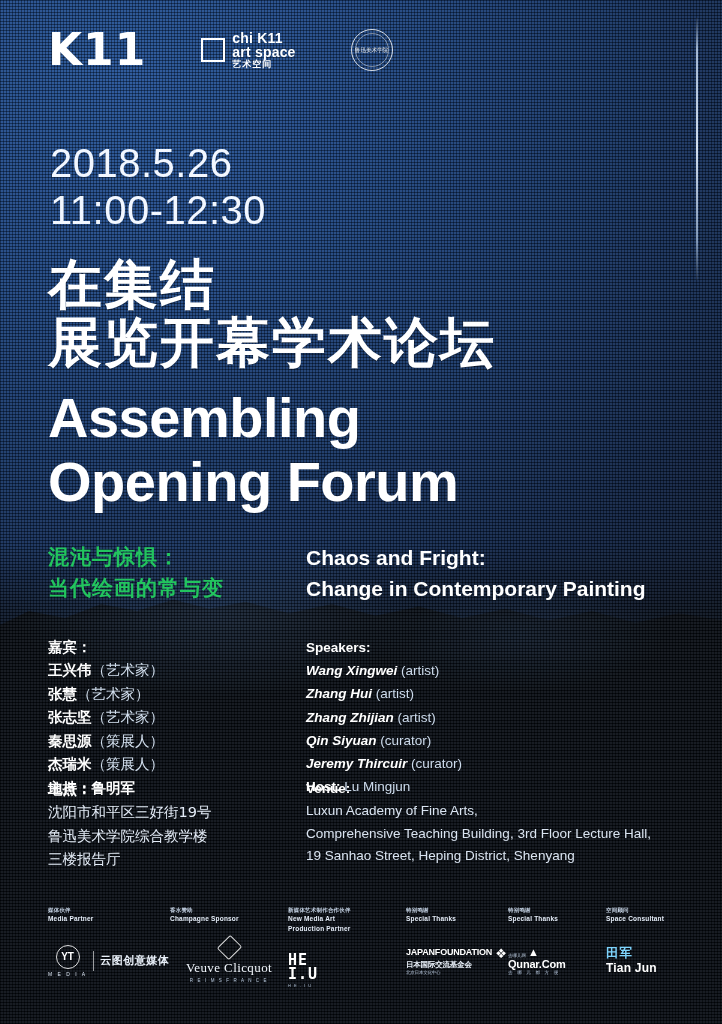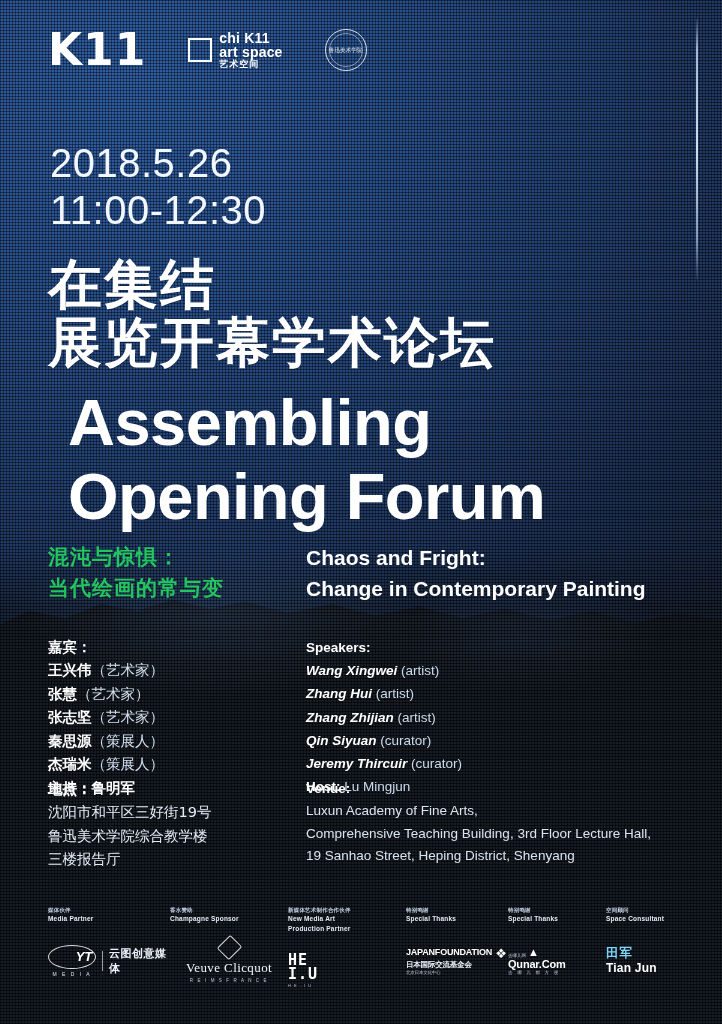--- a/index.html
+++ b/index.html
@@ -95,21 +95,21 @@
     z-index: 5;
   }
 
   
   .logo-row {
     position: absolute;
     left: 48px;
     top: 28px;
     display: flex;
     align-items: center;
-    gap: 42px;
+    gap: 55px;
   }
   .k11-logo {
     font-size: 44px;
     font-weight: 700;
     letter-spacing: 1px;
     line-height: 1;
     color: #ffffff;
     font-family: "DejaVu Sans", sans-serif;
   }
   .chik11 {
@@ -175,25 +175,24 @@
     letter-spacing: 2px;
     color: #ffffff;
     text-shadow: 0 1px 0 rgba(0,0,0,0.25);
   }
   .title-en {
     position: absolute;
     left: 48px;
     top: 386px;
     font-family: "Liberation Sans", sans-serif;
     font-weight: 700;
-    font-size: 65px;
+    font-size: 56px;
     line-height: 1.14;
     letter-spacing: -0.5px;
     color: #ffffff;
-    padding-left: 20px;
   }
 
   
   .subtitle {
     position: absolute;
     left: 48px;
     top: 542px;
     width: 650px;
     display: flex;
   }
@@ -307,23 +306,21 @@
     display: flex;
     align-items: center;
   }
 
   
   .yt-wrap { display: flex; align-items: center; gap: 6px; }
   .yt-circle {
     width: 22px; height: 22px; border-radius: 50%;
     border: 1px solid rgba(255,255,255,0.85);
     display: flex; align-items: center; justify-content: center;
-    font-size: 13px; font-weight: 700; color: #fff;
-    font-style: italic;
-    padding-left: 24px;
+    font-size: 10px; font-weight: 700; color: #fff;
   }
   .yt-med { font-size: 5px; letter-spacing: 2px; color: #dbe5f2; margin-top: 2px; text-align: center; }
   .yt-left { display: flex; flex-direction: column; align-items: center; }
   .yt-bar { width: 1px; height: 20px; background: rgba(255,255,255,0.6); }
   .yt-cn { font-family: "DejaVu Sans", sans-serif; font-size: 11px; font-weight: 700; color: #eaf1fa; letter-spacing: 0.5px; }
 
   
   .vc { text-align: center; width: 100%; }
   .vc-crest {
     width: 15px; height: 17px; margin: 0 auto 3px;

